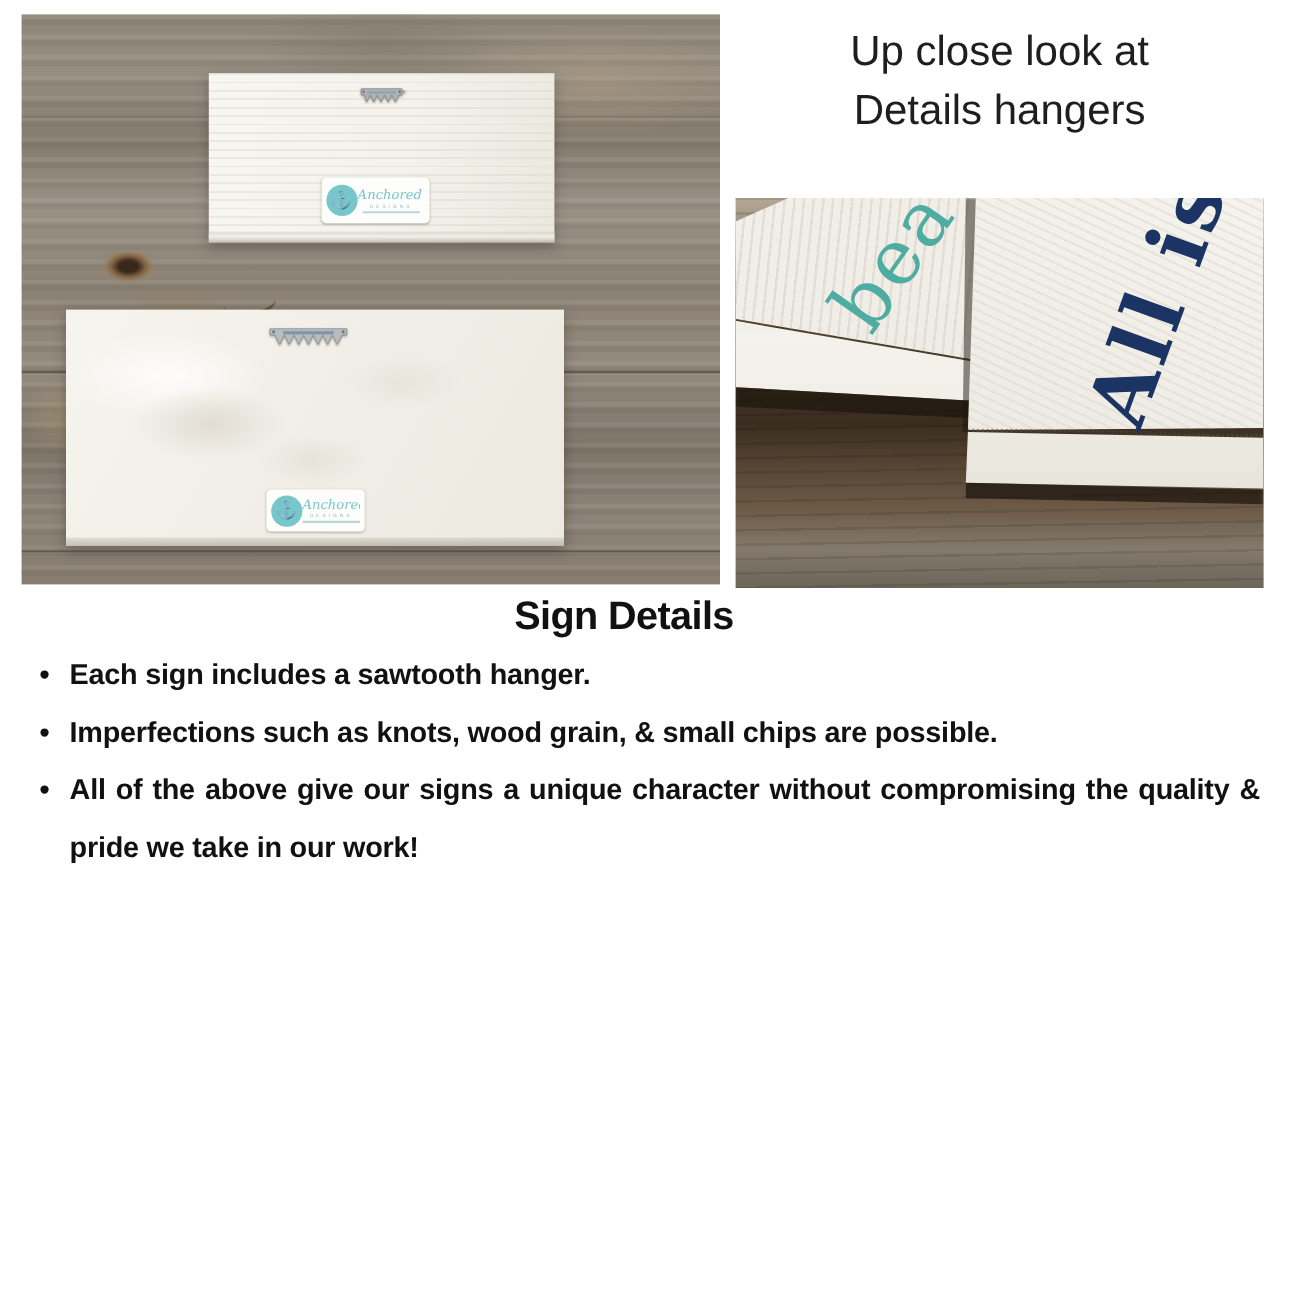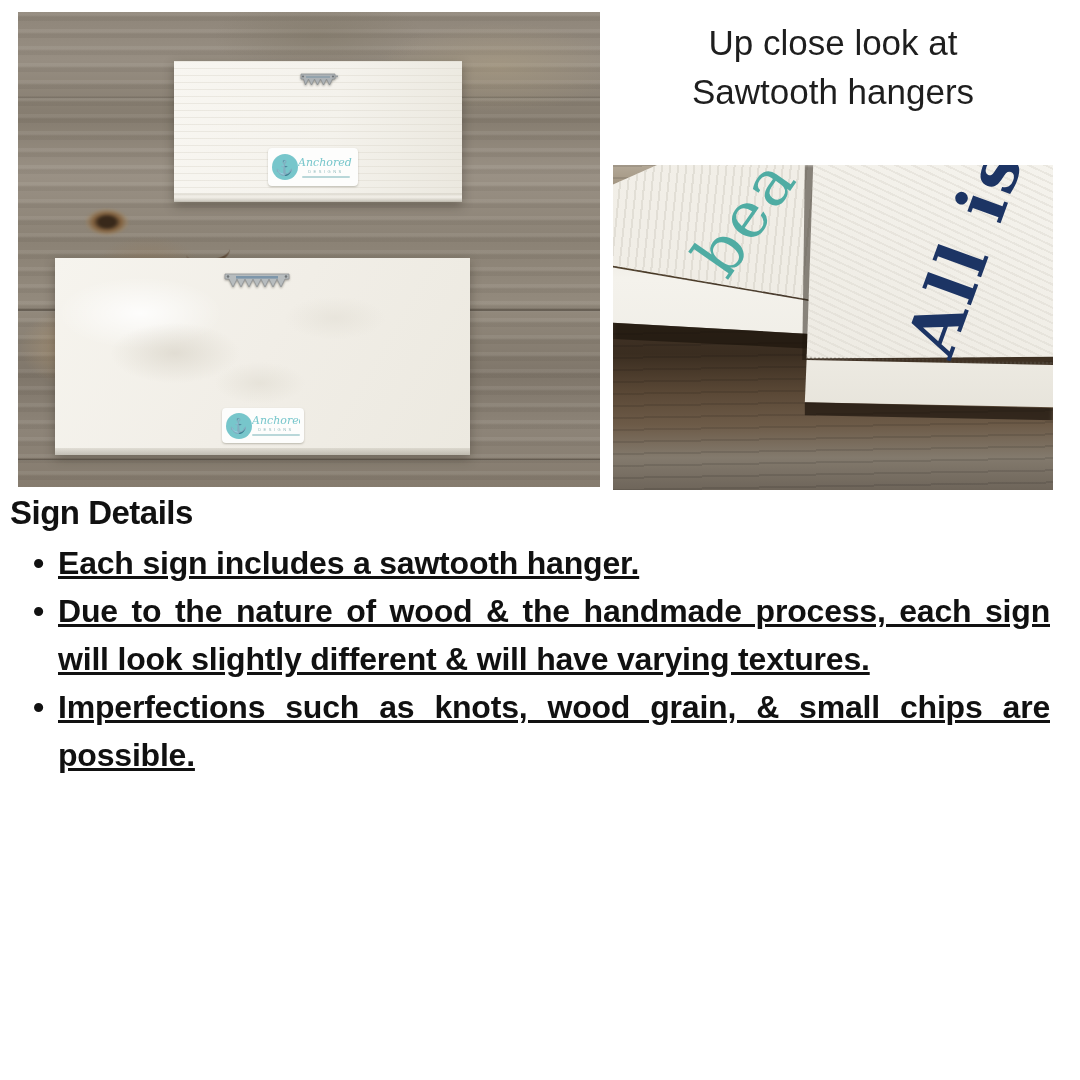--- a/index.html
+++ b/index.html
@@ -103,24 +103,24 @@
   .text-bea { left:132px; top:52px; transform:translate(-50%,-50%) rotate(-55deg);
     font-family:"DejaVu Serif", serif; font-size:64px; letter-spacing:3px;
     color:var(--teal-paint,#4faca3); }
   .text-allis { left:352px; top:86px; transform:translate(-50%,-50%) rotate(-70deg);
     font-family:"DejaVu Serif", serif; font-weight:bold; font-size:68px; letter-spacing:4px;
     color:var(--navy-paint,#1c3464); }
 
   
   .details { position:absolute; left:0; top:494px; width:1080px; padding:0 30px; box-sizing:border-box;
     color:var(--text,#111); }
-  .details h2 { margin:0 0 7px; font-size:33px; line-height:38px; text-align:left;
+  .details h2 { margin:0 0 7px; font-size:33px; line-height:38px; text-align:center;
     transform:translateX(-20px); letter-spacing:-.5px; }
-  .details ul { margin:0; padding:0; list-style:none; font-weight:bold; font-size:32px; line-height:48px;
-    text-align:justify; text-align-last:left; letter-spacing:-.2px;text-decoration:underline; }
+  .details ul { margin:0; padding:0; list-style:none; font-weight:bold; font-size:24px; line-height:48px;
+    text-align:justify; text-align-last:left; letter-spacing:-.2px; }
   .details li { position:relative; padding-left:28px; }
   .details li::before { content:"\2022"; position:absolute; left:3px; top:0; }
 </style>
 </head>
 <body>
 
 <div class="canvas">
 
   <div class="photo-left">
     <div class="seam seam-1"></div>
@@ -161,39 +161,39 @@
           <div class="brand-script">Anchored Soul</div>
           <div class="brand-sub">DESIGNS</div>
           <div class="url-line"></div>
         </div>
       </div>
     </div>
   </div>
 
   <div class="caption">
     <div>Up close look at</div>
-    <div>Sawtooth hangers</div>
+    <div>Details hangers</div>
   </div>
 
   <div class="photo-right">
     <div class="layer bl-face"></div>
     <div class="layer bl-distress"></div>
     <div class="layer bl-strip"></div>
     <div class="layer bl-shadow"></div>
     <div class="layer br-edgeshadow"></div>
     <div class="layer br-face"></div>
     <div class="layer br-distress"></div>
     <div class="layer br-strip"></div>
     <div class="layer br-shadow"></div>
     <span class="painted-text text-bea">bea</span>
     <span class="painted-text text-allis">All is</span>
   </div>
 
   <div class="details">
     <h2>Sign Details</h2>
     <ul>
       <li>Each sign includes a sawtooth hanger.</li>
-      <li>Due to the nature of wood &amp; the handmade process, each sign will look slightly different &amp; will have varying textures.</li>
       <li>Imperfections such as knots, wood grain, &amp; small chips are possible.</li>
+      <li>All of the above give our signs a unique character without compromising the quality &amp; pride we take in our work!</li>
     </ul>
   </div>
 
 </div>
 
 </body></html>

